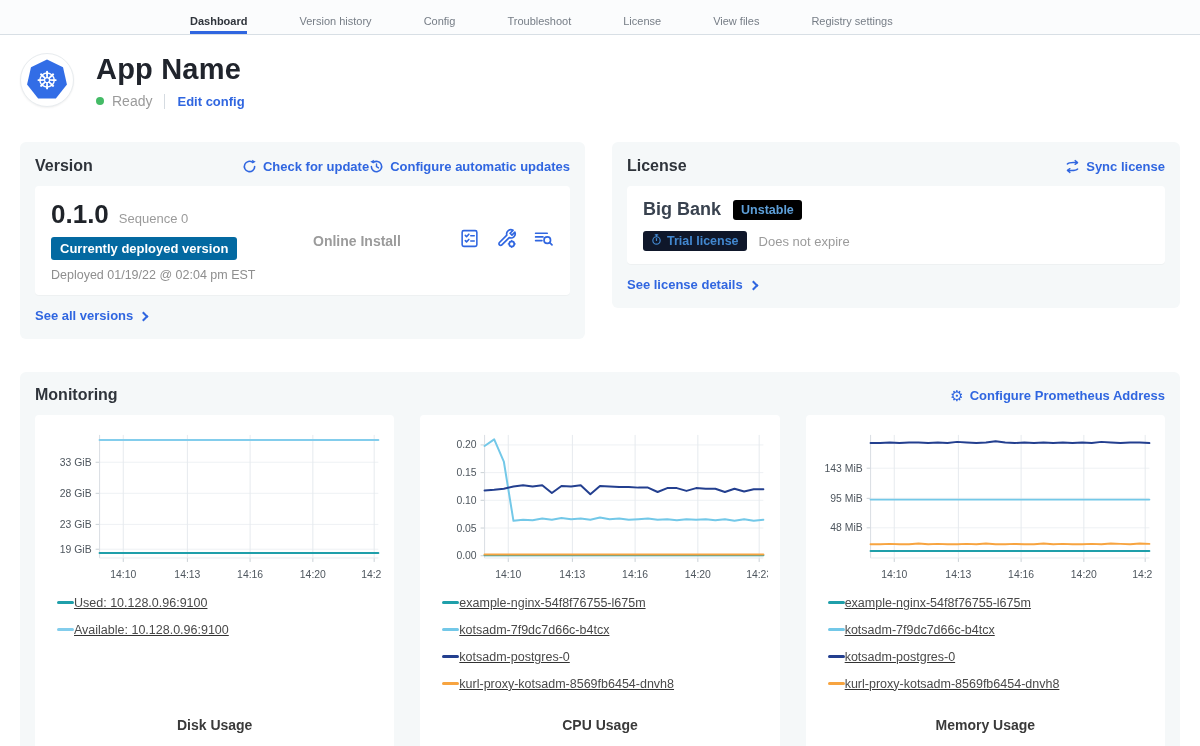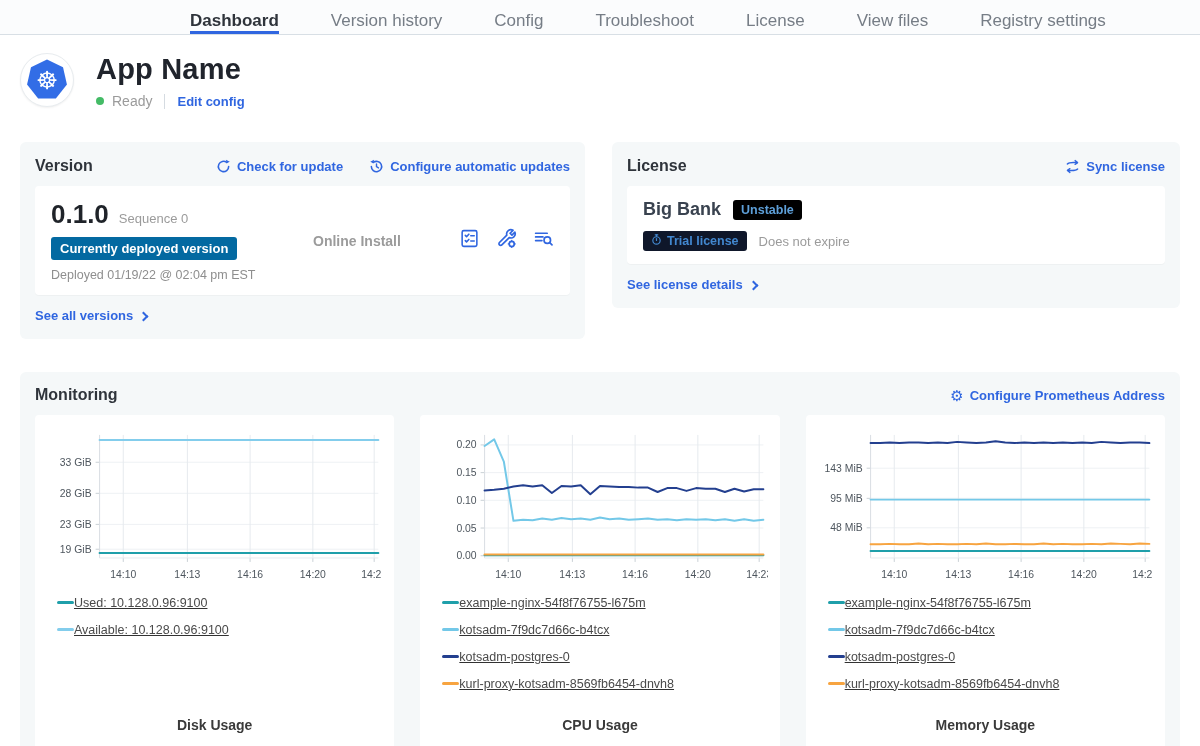--- a/index.html
+++ b/index.html
@@ -9,21 +9,21 @@
     font-family:"Liberation Sans","DejaVu Sans",sans-serif;
     color:#323232; position:relative;
   }
   
   .navbar {
     display:flex; align-items:stretch; height:35px;
     padding-left:190px; gap:52px;
     background:#fbfcfd; border-bottom:1px solid #d8dfe5;
   }
   .tab {
-    display:flex; align-items:center; font-size:17px; color:#767d86;
+    display:flex; align-items:center; font-size:11px; color:#767d86;
     border-bottom:3px solid transparent; padding-top:11px; cursor:pointer; white-space:nowrap;
   }
   .tab.active { color:#2f343b; font-weight:700; border-bottom-color:#3066e0; }
   
   .app-header { display:flex; align-items:flex-start; padding:18px 20px 0 20px; }
   .app-icon {
     width:54px; height:54px; border-radius:50%;
     background:#fff; border:1px solid #e8ecef;
     display:flex; align-items:center; justify-content:center;
     box-shadow:0 1px 2px rgba(0,0,0,.06);
@@ -37,21 +37,21 @@
   .vdivider { width:1px; height:15px; background:#d5dbe1; margin:0 4px; }
   .link { color:#3066e0; font-weight:700; font-size:13px; cursor:pointer; text-decoration:none; }
   .link-sm { font-size:13px; }
   
   .cards-row { display:flex; gap:27px; padding:0 20px; margin-top:33px; align-items:flex-start; }
   .panel { background:#f5f8f9; border-radius:6px; padding:15px; }
   .panel-version { width:565px; }
   .panel-license { width:568px; }
   .panel-head { display:flex; align-items:center; justify-content:space-between; }
   .panel-title { font-size:16px; font-weight:700; color:#2f343b; }
-  .panel-head-links { display:flex; align-items:center; gap:26px; }
+  .panel-head-links { display:flex; align-items:center; }
   .icon-link { display:flex; align-items:center; gap:6px; }
   .icon-link svg { display:block; }
   .white-box {
     background:#fff; border-radius:4px; margin-top:11px; padding:13px 16px;
     box-shadow:0 1px 1px rgba(0,0,0,.03);
   }
   .version-box { display:flex; align-items:center; }
   .version-col { width:248px; }
   .version-line { display:flex; align-items:baseline; gap:10px; }
   .version-number { font-size:26px; font-weight:700; color:#1f2329; }

